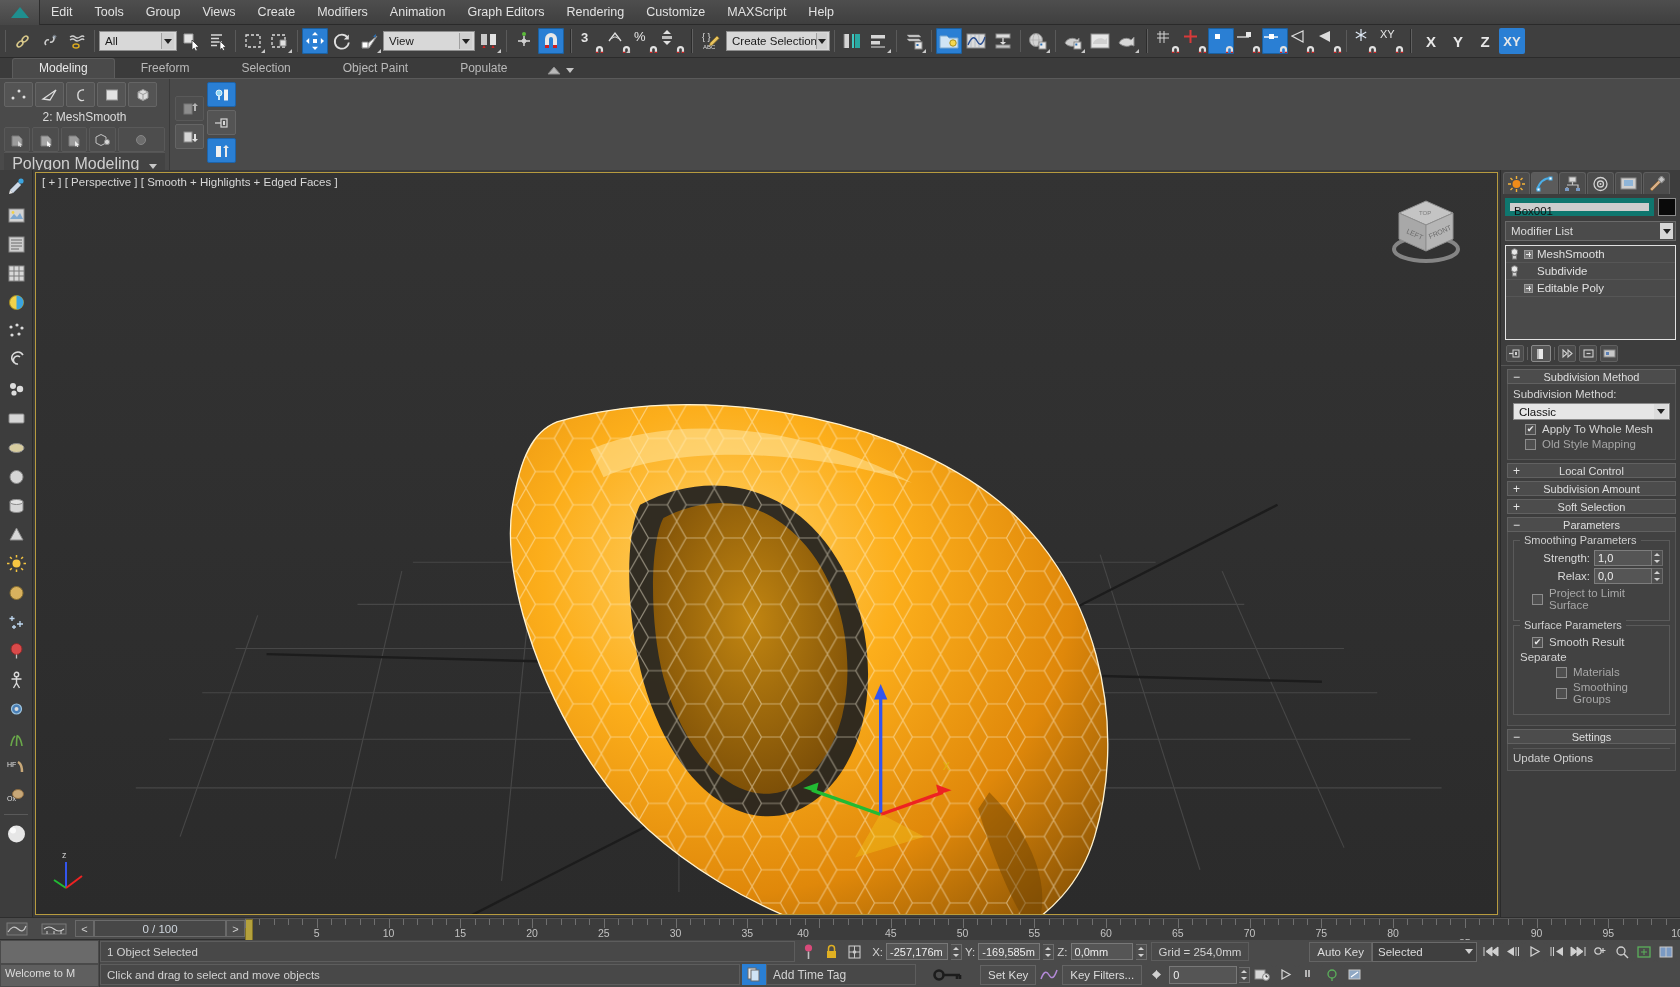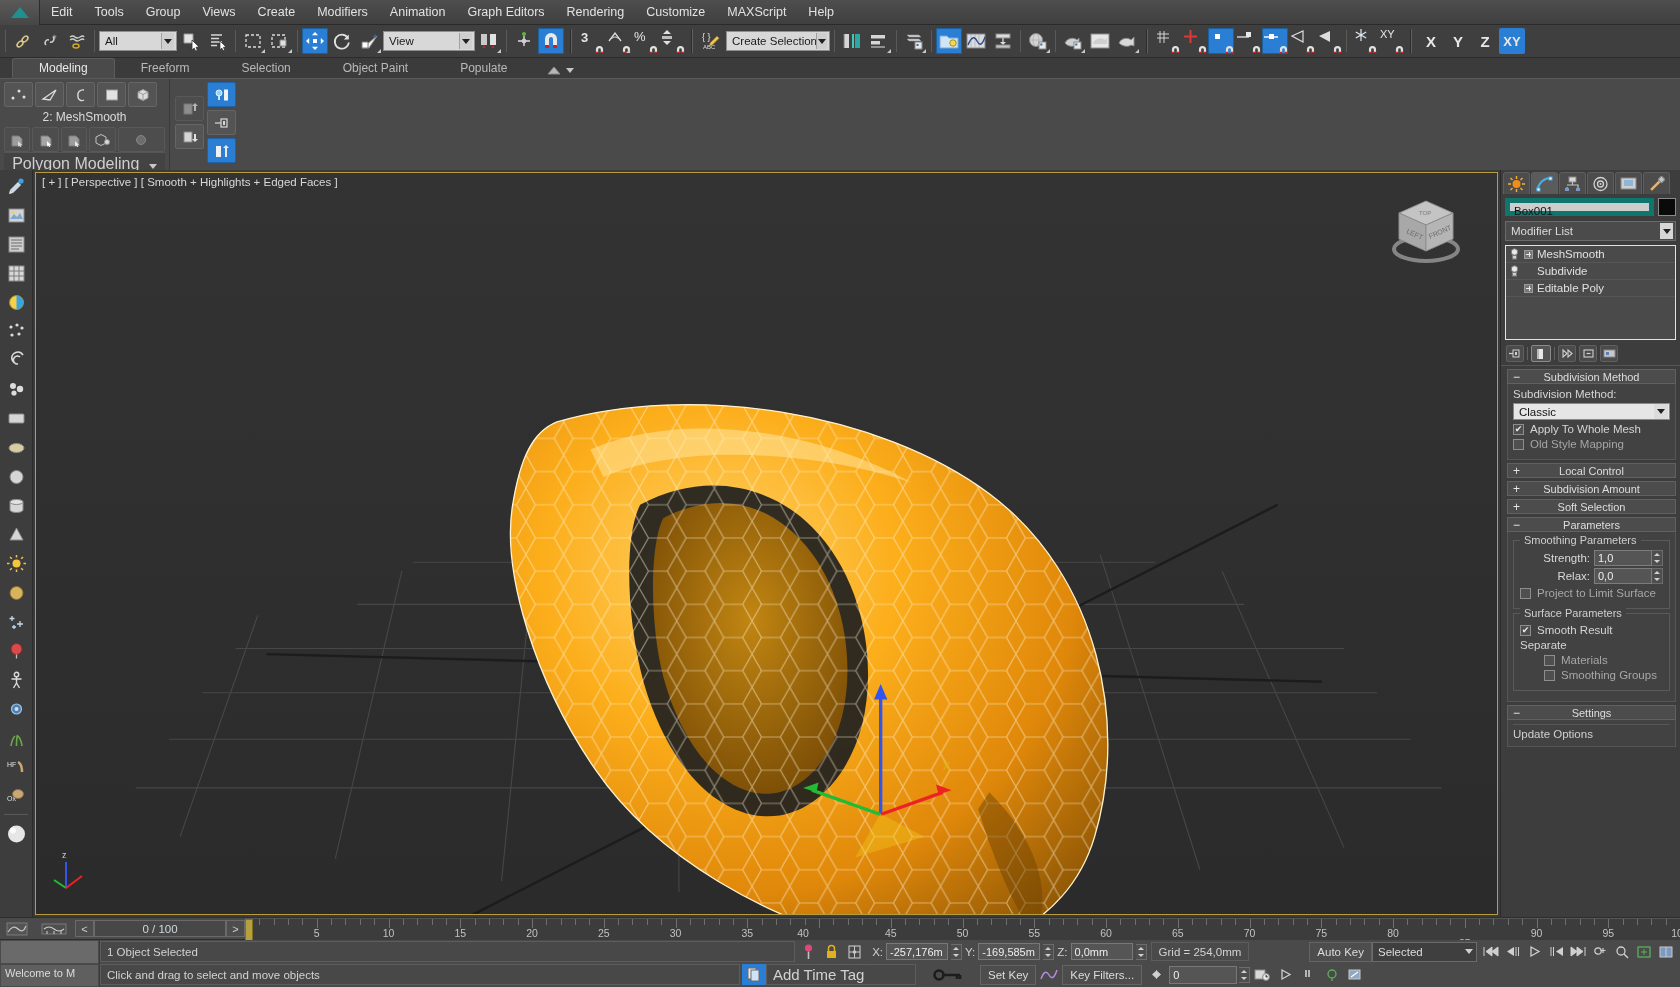--- a/index.html
+++ b/index.html
@@ -91,21 +91,21 @@
   .fr{display:flex;align-items:center;gap:4px;margin:2px 0;font-size:11.5px;color:#d9d9d9;}
   .fr .lab{flex:1;text-align:right;}
   .spin{display:flex;align-items:center;}
   .spinfield{width:58px;height:16px;background:#555;border:1px solid #7d7d7d;color:#efefef;font-size:11px;padding:0 3px;line-height:15px;}
   .spinarw{width:11px;height:16px;background:#4e4e4e;border:1px solid #6c6c6c;border-left:none;display:flex;flex-direction:column;align-items:center;justify-content:space-around;}
   .spinarw i{border-left:3px solid transparent;border-right:3px solid transparent;display:block;}
   .spinarw i.u{border-bottom:3px solid #d0d0d0;}
   .spinarw i.d{border-top:3px solid #d0d0d0;}
   .cb{width:11px;height:11px;background:#4f4f4f;border:1px solid #8d8d8d;display:inline-flex;align-items:center;justify-content:center;flex:none;}
   .cb.ck::after{content:"✔";font-size:9px;color:#e8e8e8;line-height:1;}
-  .cbrow{display:flex;align-items:center;gap:6px;margin:3px 0;font-size:11.5px;color:#d4d4d4;}
+  .cbrow{display:flex;align-items:center;gap:6px;margin:3px 12px;font-size:11.5px;color:#d4d4d4;}
   .cdrop{height:17px;background:#e6e6e6;border:1px solid #8a8a8a;display:flex;align-items:center;justify-content:space-between;color:#111;font-size:11.5px;padding:0 1px 0 5px;margin:3px 0;}
   .cdrop .arw{width:14px;height:15px;background:#dcdcdc;display:flex;align-items:center;justify-content:center;}
   .cdrop .arw i{border-left:4px solid transparent;border-right:4px solid transparent;border-top:5px solid #222;}
 
   
   .timerow{height:22px;display:flex;align-items:center;background:#4a4a4a;border-top:1px solid #2e2e2e;flex:none;}
   .tlnav{width:19px;height:17px;background:#4d4d4d;border:1px solid #6a6a6a;font-size:11px;color:#cfcfcf;display:flex;align-items:center;justify-content:center;}
   .tlfield{width:132px;height:17px;background:#474747;border:1px solid #6a6a6a;color:#cfd6de;font-size:11.5px;display:flex;align-items:center;justify-content:center;}
   .ruler{flex:1;height:22px;position:relative;background:#3c3c3c;border-top:1px solid #555;overflow:hidden;}
   .tick{position:absolute;top:0;width:1px;background:#6f6f6f;}
@@ -1381,21 +1381,21 @@
       </div>
 
       <div class="statline">
         <div class="statbox" style="max-width:640px">Click and drag to select and move objects</div>
         <div style="width:24px;height:21px;background:#2a7fd4;display:flex;align-items:center;justify-content:center;margin-left:2px">
           <svg width="14" height="15" viewBox="0 0 14 15">
               <rect x="1" y="1" width="8" height="11" fill="#e8e8e8" stroke="#6a6a6a"></rect>
               <rect x="4" y="3" width="8" height="11" fill="#cfe4f5" stroke="#6a6a6a"></rect>
             </svg>
         </div>
-        <div style="flex:0 0 150px;height:21px;background:#484848;border:1px solid #5d5d5d;color:#d2d2d2;font-size:15px;padding:0 6px;line-height:20px">Add Time Tag</div>
+        <div style="flex:0 0 150px;height:21px;background:#484848;border:1px solid #5d5d5d;color:#d2d2d2;font-size:12px;padding:0 6px;line-height:20px">Add Time Tag</div>
         <div style="width:64px;display:flex;align-items:center;justify-content:center">
           <svg width="30" height="16" viewBox="0 0 30 16">
               <circle cx="6" cy="8" r="4.5" fill="none" stroke="#1c1c1c" stroke-width="2.6"></circle>
               <path d="M10 8h17M24 8v4M27 8v4" stroke="#1c1c1c" stroke-width="2.6"></path>
             </svg>
         </div>
         <div class="keybtn">Set Key</div>
         <div style="width:26px;height:21px;display:flex;align-items:center;justify-content:center">
           <svg width="18" height="15" viewBox="0 0 18 15">
               <path d="M1 12 Q5 1 9 8 T17 3" fill="none" stroke="#b48ad8" stroke-width="1.5"></path>

